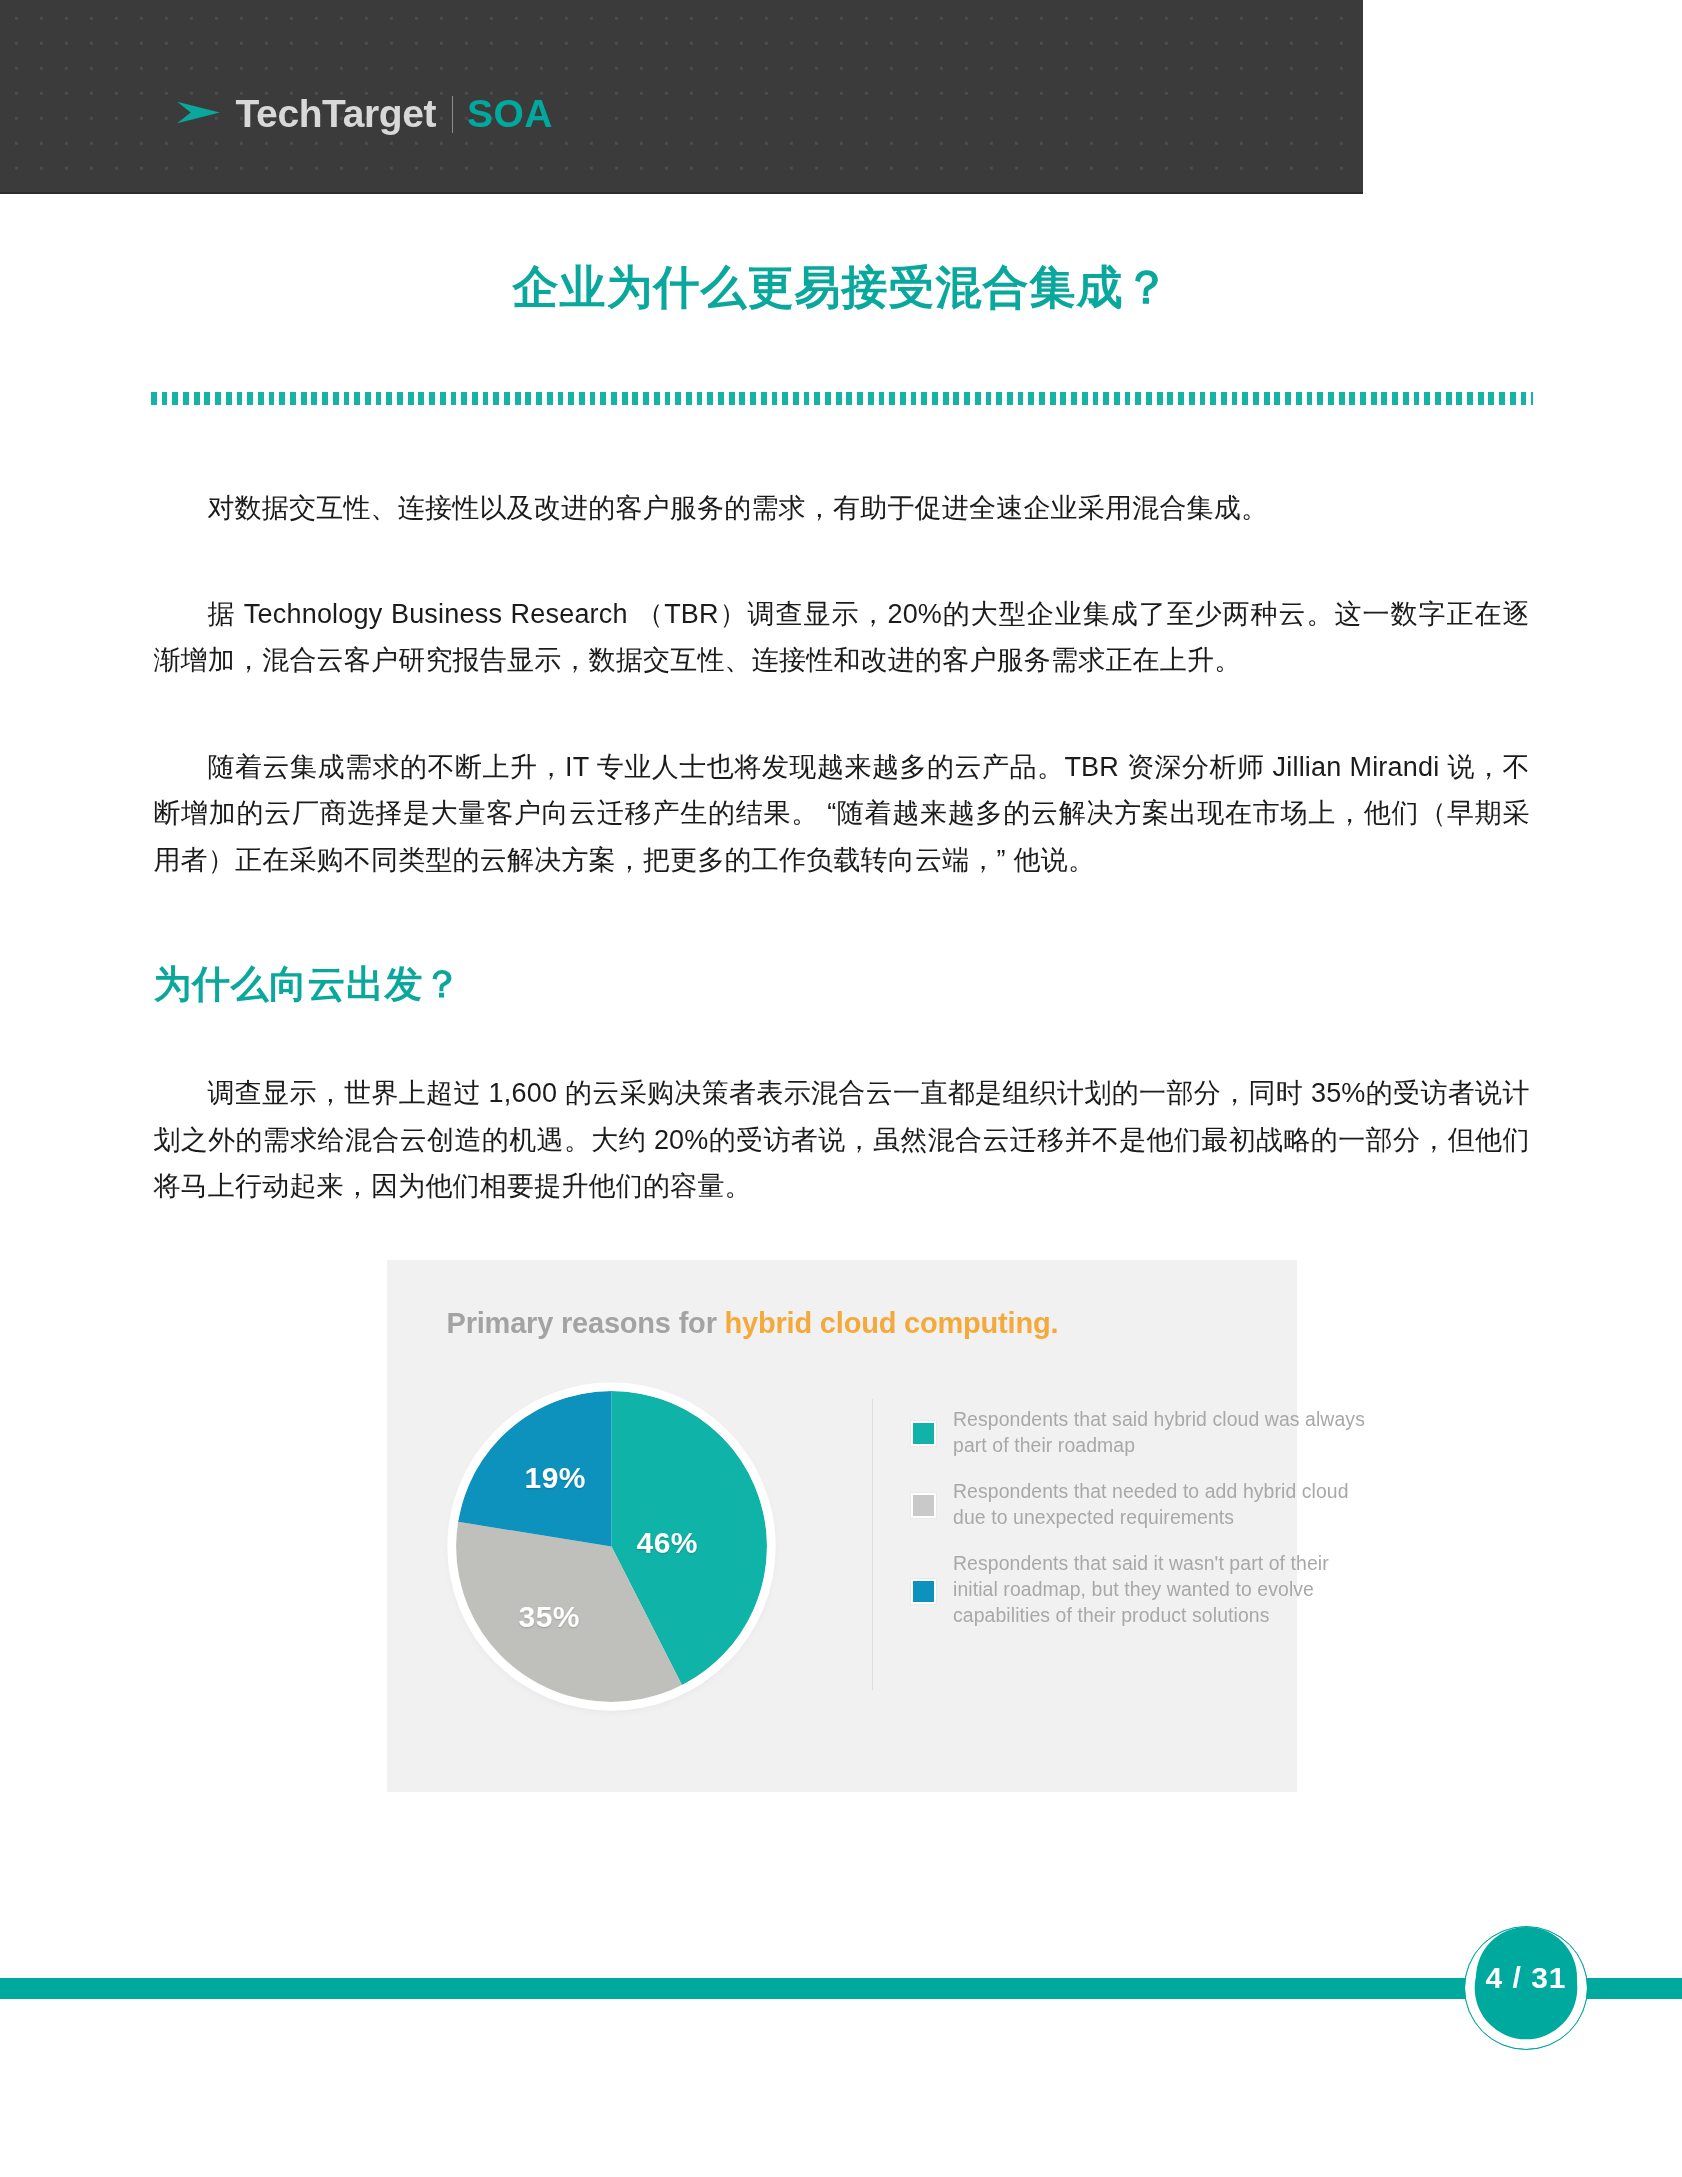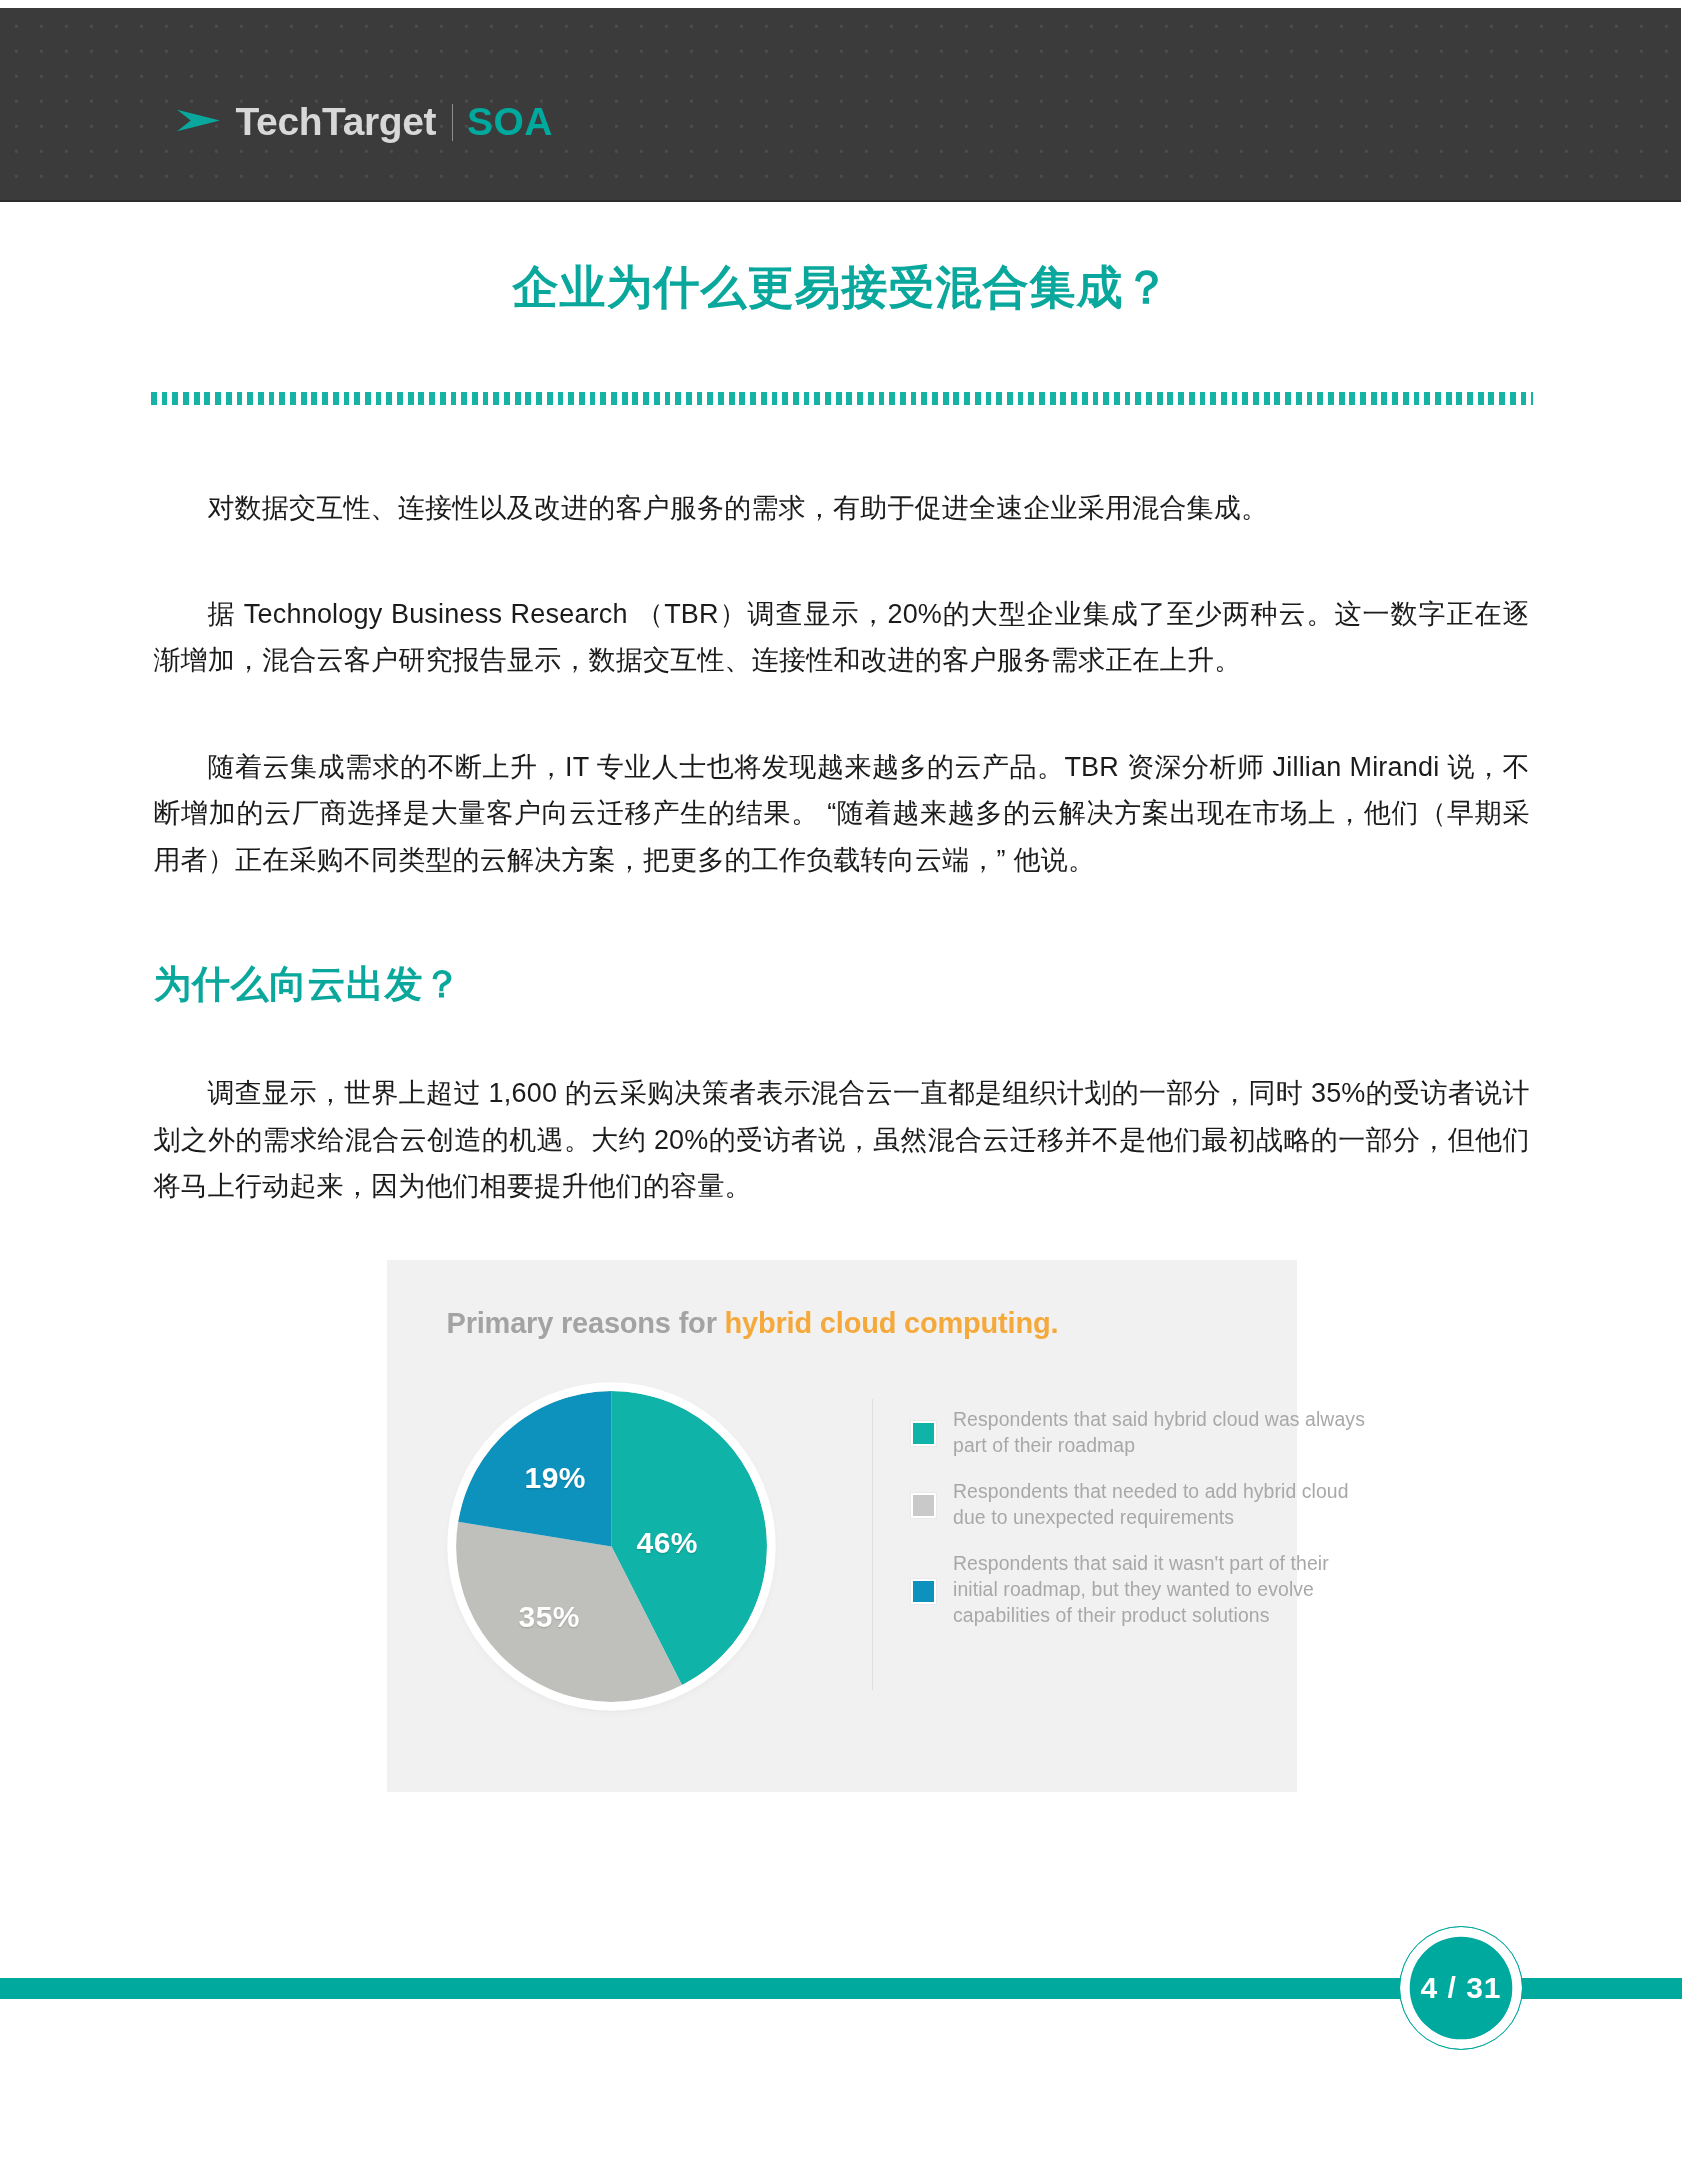--- a/index.html
+++ b/index.html
@@ -9,22 +9,22 @@
     height: 2178px;
     background: #ffffff;
     font-family: "Liberation Sans", "DejaVu Sans", sans-serif;
     position: relative;
     overflow: hidden;
   }
 
   
   .header-band {
     position: absolute;
-    top: 8px; left: 0;
-    width: 1681px;
+    top: 0; left: 0;
+    width: 1363px;
     height: 194px;
     background-color: #3b3b3b;
     background-image:
       radial-gradient(circle, rgba(255,255,255,0.085) 1.6px, transparent 1.6px);
     background-size: 25px 25px;
     background-position: 3.9px 5.8px;
     border-bottom: 2.9px solid #2c2c2c;
   }
 
   .logo {
@@ -208,29 +208,29 @@
     position: absolute;
     left: 0;
     top: 1978px;
     width: 1683px;
     height: 21.3px;
     background: #00a99d;
   }
   .page-badge {
     position: absolute;
     top: 1926px;
-    left: 1399px;
+    left: 1464px;
     width: 124px;
     height: 124px;
     border-radius: 50%;
     background: #00a99d;
     border: 1.9px solid #00a99d;
     box-shadow: 0 0 0 9.7px #ffffff inset;
     display: flex;
-    align-items: center;
+    align-items: flex-start;
     justify-content: center;
   }
   .page-badge-inner {
     width: 101px;
     height: 101px;
     border-radius: 50%;
     background: #00a99d;
     color: #ffffff;
     font-size: 30px;
     font-weight: 700;

